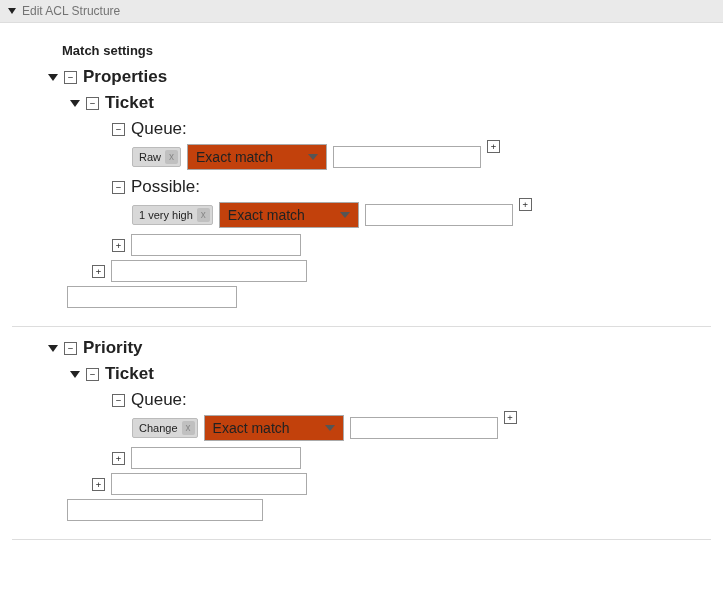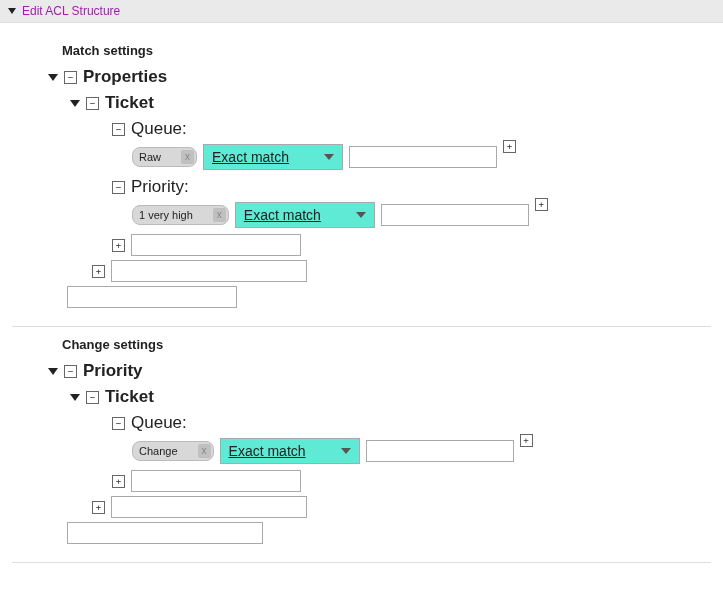--- a/index.html
+++ b/index.html
@@ -13,21 +13,21 @@
     width: 723px;
   }
   .panel-header {
     background: #eaeaea;
     border-bottom: 1px solid #ddd;
     padding: 4px 8px;
     display: flex;
     align-items: center;
     gap: 6px;
     font-size: 12px;
-    color: #a21caf;
+    color: #737373;
   }
   .panel-body {
     padding: 12px 12px 0 12px;
   }
   .section-title {
     font-weight: bold;
     margin: 8px 0 8px 50px;
     font-size: 13px;
   }
   .tree-row {
@@ -74,47 +74,46 @@
     font-family: monospace;
   }
   .bold { font-weight: bold; }
   .label { font-size: 17px; }
 
   .tag {
     display: inline-flex;
     align-items: center;
     background: #d8d8d8;
     border: 1px solid #bbb;
-    border-radius: 8px;
+    border-radius: 2px;
     padding: 2px 2px 2px 6px;
     font-size: 11px;
-    gap: 20px;
+    gap: 4px;
   }
   .tag-x {
     background: #c0c0c0;
     color: #888;
     font-size: 10px;
     border-radius: 2px;
     padding: 0 4px;
     cursor: pointer;
     line-height: 14px;
   }
 
   .select {
     position: relative;
     border: 1px solid #aaa;
-    background: #5eead4;
+    background: #c2410c;
     height: 26px;
     display: inline-flex;
     align-items: center;
     padding: 0 26px 0 8px;
     font-size: 14px;
     cursor: pointer;
     min-width: 140px;
-    text-decoration: underline;
   }
   .select .chev {
     position: absolute;
     right: 8px;
     top: 50%;
     transform: translateY(-50%);
     width: 0; height: 0;
     border-left: 5px solid transparent;
     border-right: 5px solid transparent;
     border-top: 6px solid #555;
@@ -174,21 +173,21 @@
     <span class="select">
       <span>Exact match</span>
       <span class="chev"></span>
     </span>
     <input class="textinput w150" type="text" value="" style="">
     <span class="boxbtn" style="align-self:flex-start; margin-top:-4px;">+</span>
   </div>
 
   <div class="tree-row level3" style="margin-top:6px;">
     <span class="boxbtn">−</span>
-    <span class="label">Priority:</span>
+    <span class="label">Possible:</span>
   </div>
   <div class="tree-row level4 row-elems">
     <span class="tag">
       <span>1 very high</span>
       <span class="tag-x">x</span>
     </span>
     <span class="select">
       <span>Exact match</span>
       <span class="chev"></span>
     </span>
@@ -203,21 +202,20 @@
   <div class="tree-row level-add2">
     <span class="boxbtn">+</span>
     <input class="textinput wmed" type="text" style="">
   </div>
   <div class="tree-row level-add1">
     <input class="textinput wlong" type="text" style="">
   </div>
 
   <hr class="hr">
 
-  <div class="section-title">Change settings</div>
 
   <div class="tree-row level1">
     <span class="caret"></span>
     <span class="boxbtn">−</span>
     <span class="bold label">Priority</span>
   </div>
 
   <div class="tree-row level2">
     <span class="caret"></span>
     <span class="boxbtn">−</span>

